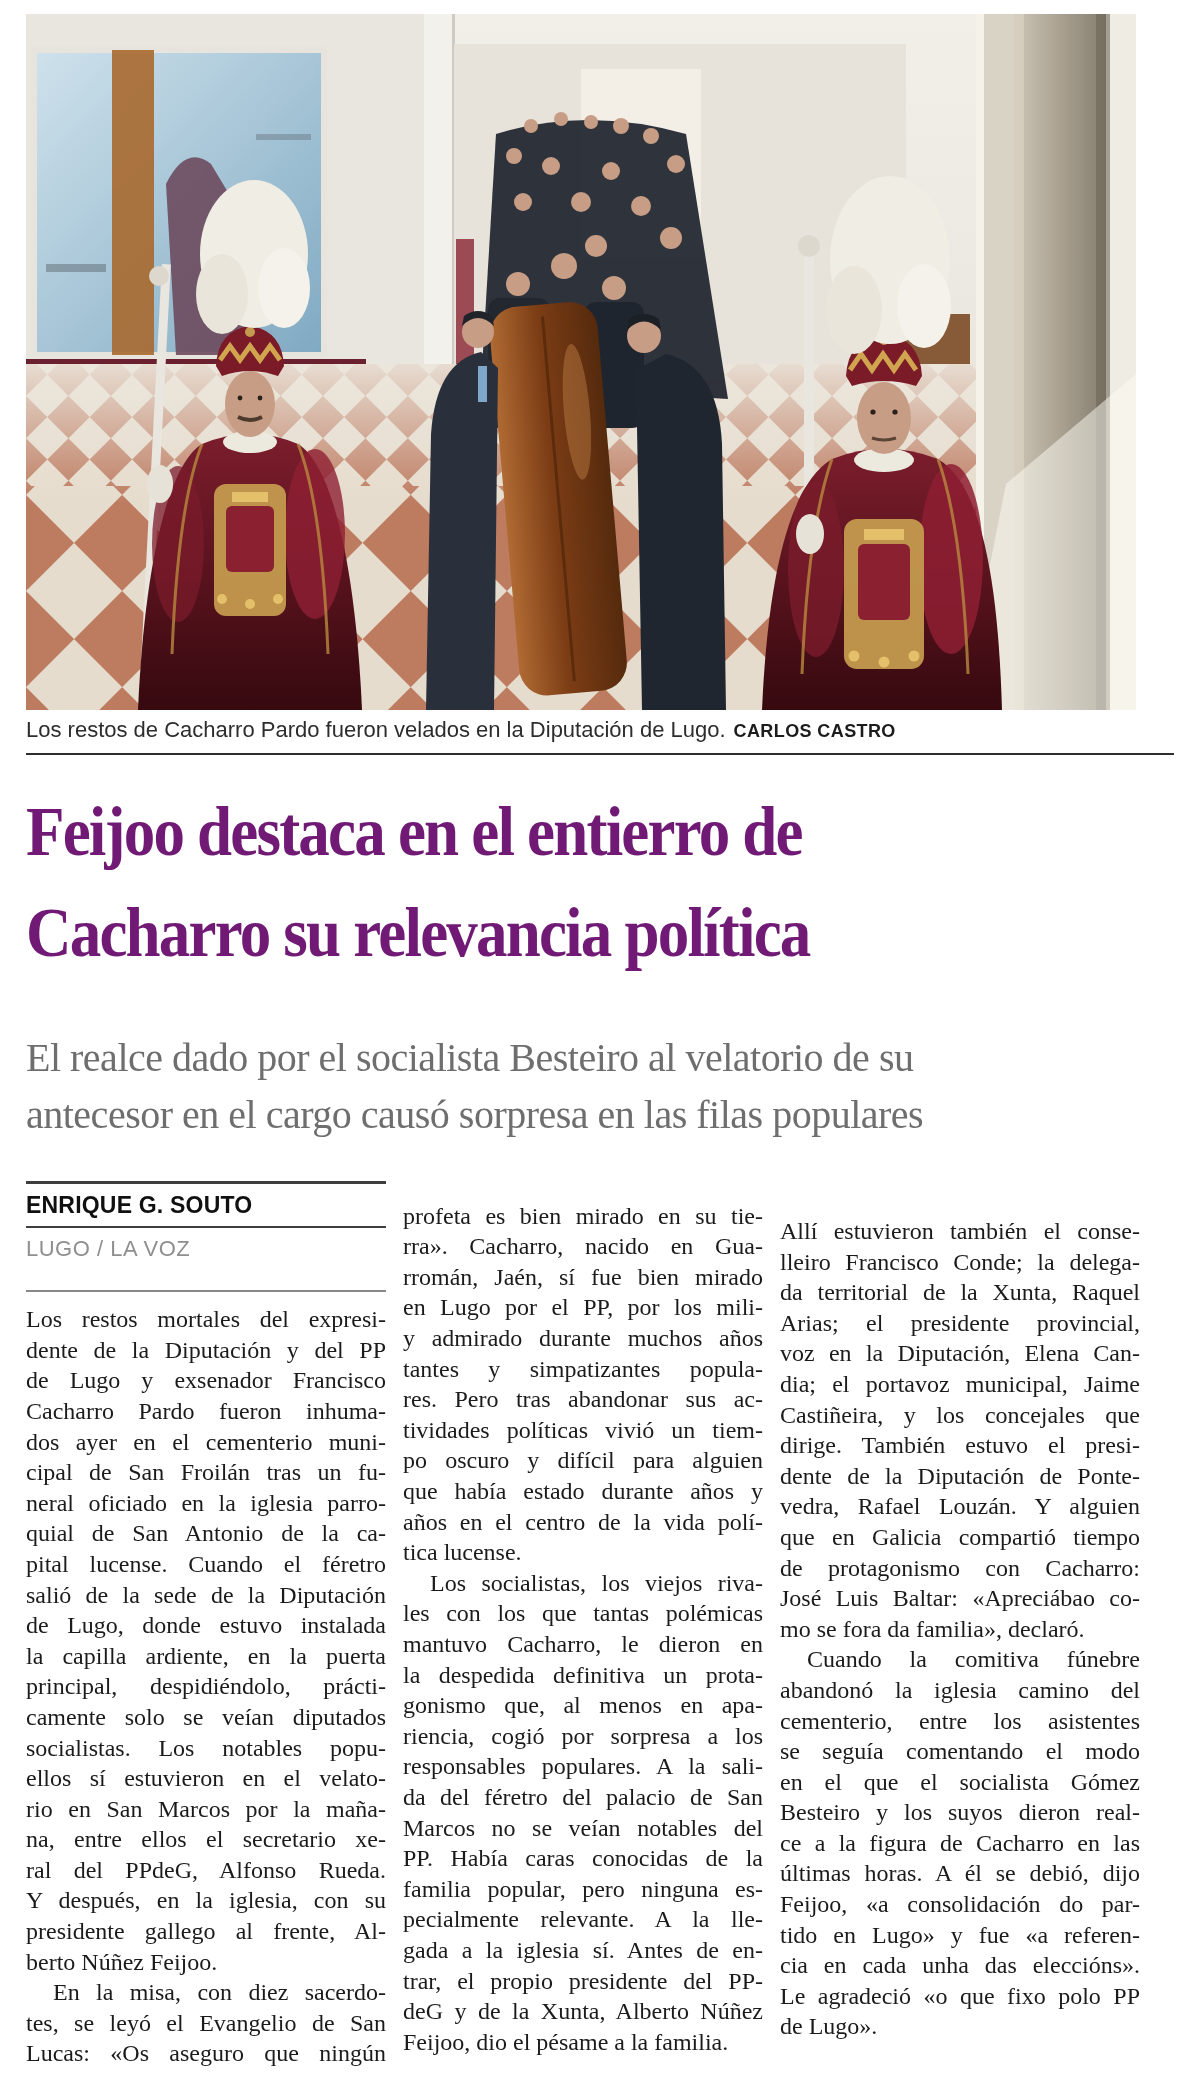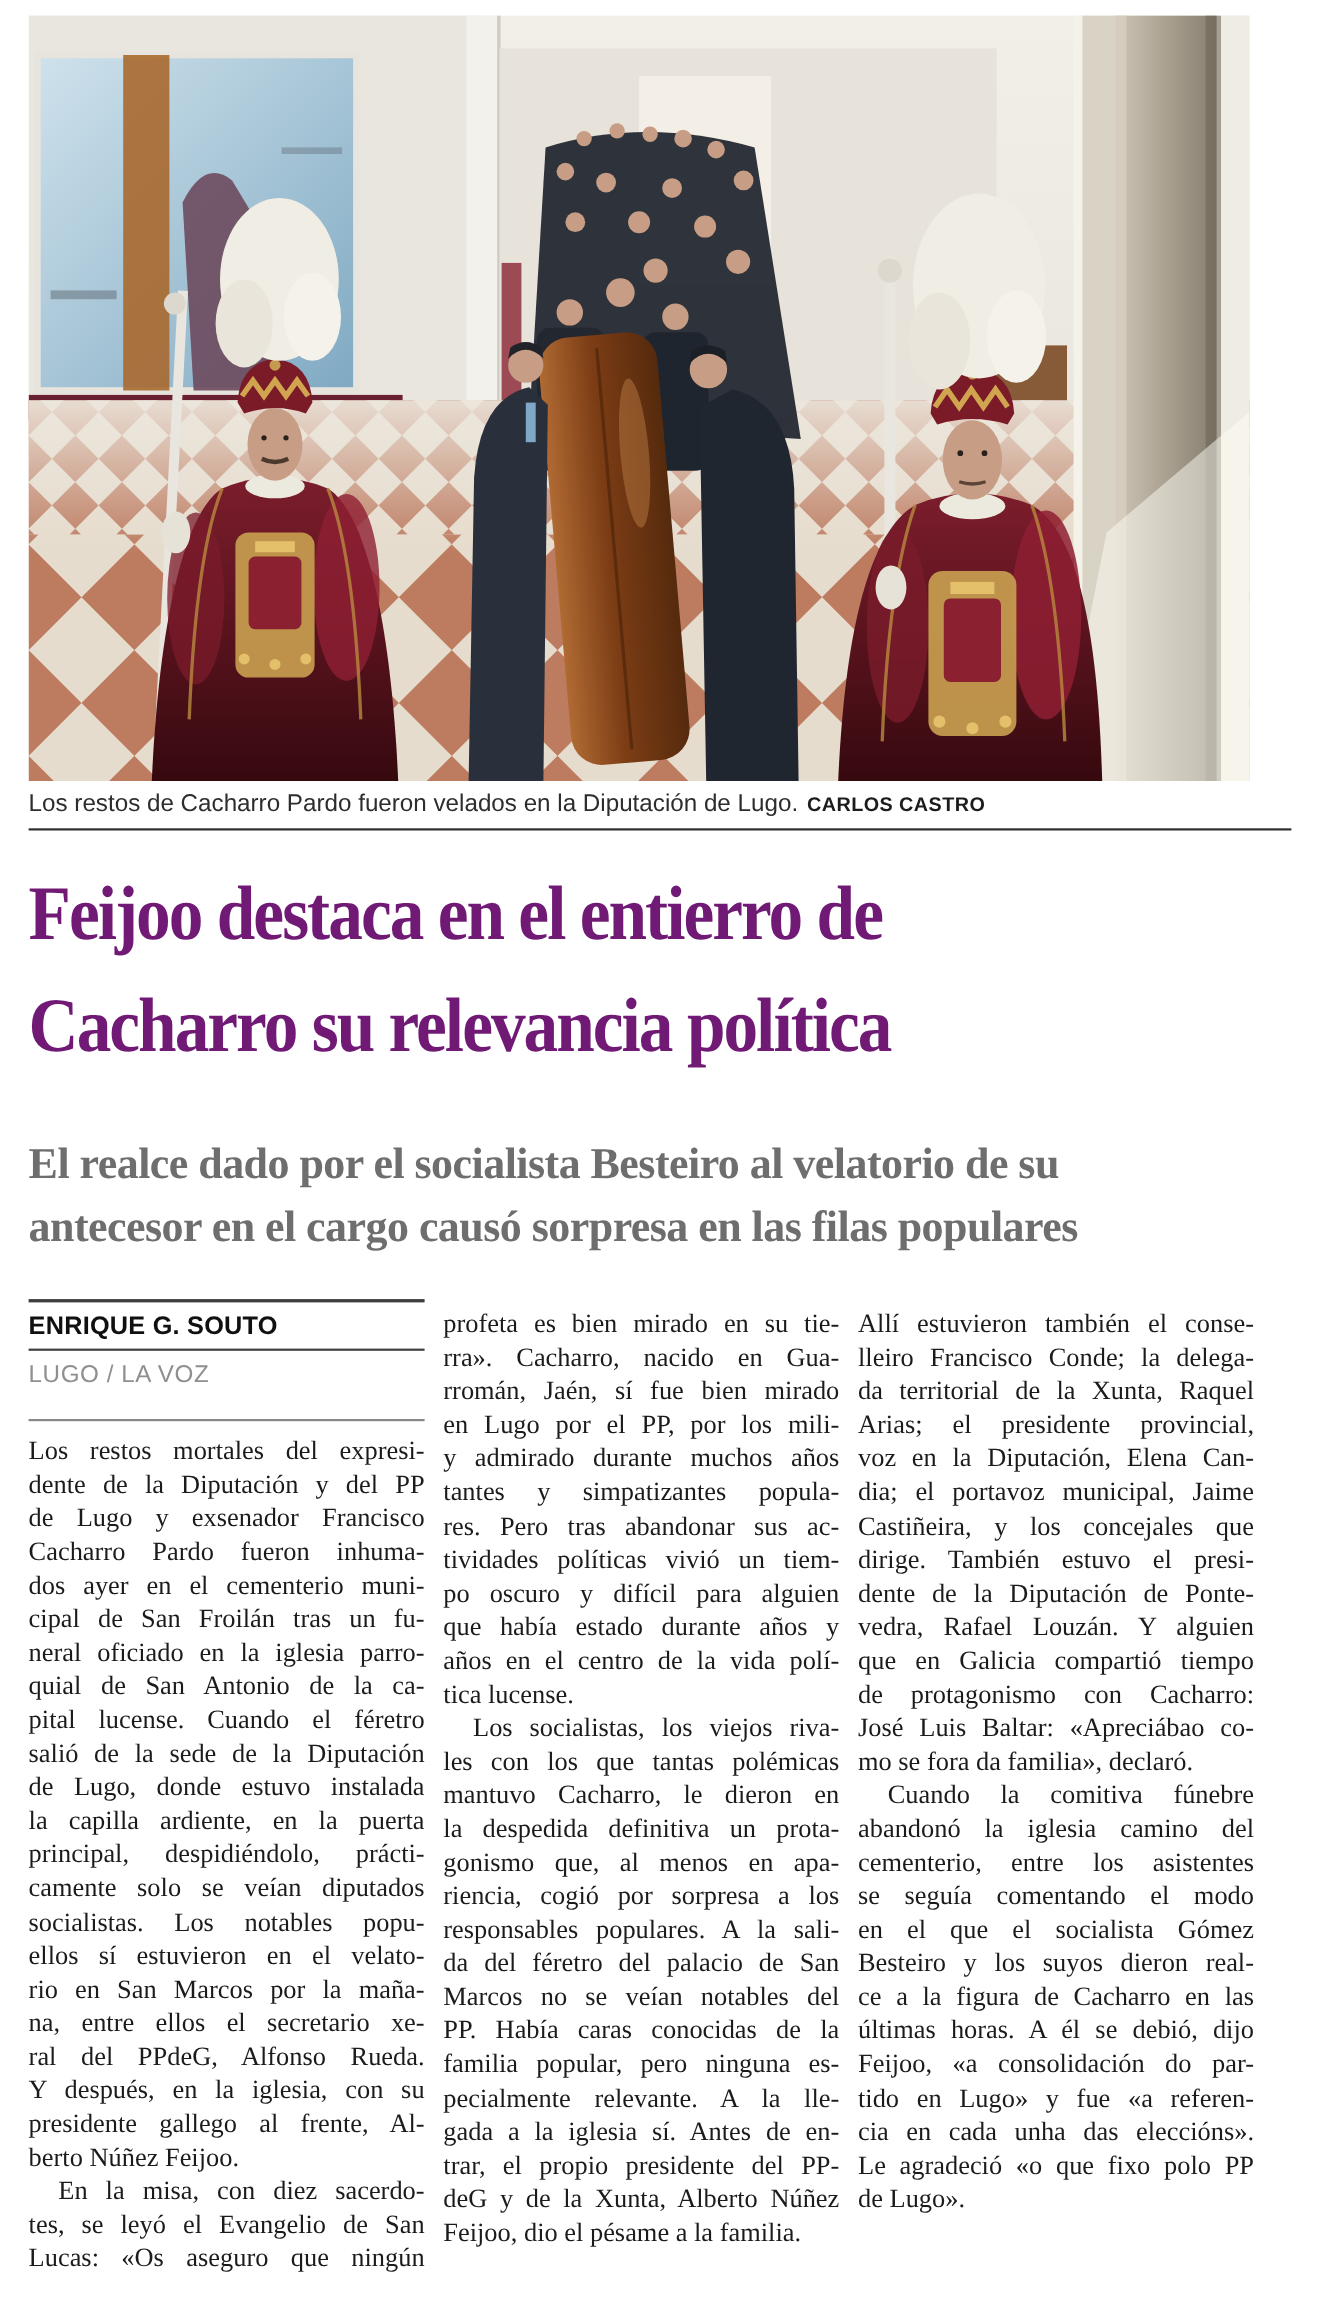--- a/index.html
+++ b/index.html
@@ -11,24 +11,24 @@
   .page{width:1176px;height:2089px;box-sizing:border-box;padding:14px 26px 0;background:#fff;overflow:hidden;
         font-family:"Liberation Sans",sans-serif;}
   figure{margin:0;padding:0;}
   .photo{display:block;}
   figcaption{margin-top:7px;font-size:22px;line-height:26px;color:#2d2d2d;}
   figcaption .credit{font-weight:700;font-size:18px;letter-spacing:.4px;color:#1c1c1c;margin-left:8px;}
   .top-rule{border:none;border-top:2px solid #2e2e2e;margin:9px 0 0;width:1148px;}
   h1{margin:26px 0 0;font-family:"Liberation Serif",serif;font-weight:700;color:#701a75;
      font-size:70px;line-height:101px;letter-spacing:-2px;}
   h1 .hl{display:block;white-space:nowrap;transform:scaleX(.9);transform-origin:0 50%;}
-  h2{margin:46px 0 0;font-family:"Liberation Serif",serif;font-weight:700;color:#6e6e6e;
+  h2{margin:46px 0 0;font-family:"Liberation Serif",serif;font-weight:400;color:#6e6e6e;
      font-size:40px;line-height:57px;letter-spacing:-.5px;}
   h2 .sl{display:block;white-space:nowrap;}
-  .article{display:flex;gap:17px;margin-top:38px;}
+  .article{display:flex;gap:17px;margin-top:38px;align-items:center;}
   .col{width:360px;font-family:"Liberation Serif",serif;font-size:24px;line-height:30.6px;color:#1b1b1b;}
   .col-cont{padding-top:8px;}
   .line{text-align:justify;text-align-last:justify;white-space:nowrap;height:30.6px;}
   .line.last{text-align-last:left;}
   .line.indent{text-indent:27px;}
   .byline{border-top:3px solid #3e3e3e;}
   .byline .author{font-family:"Liberation Sans",sans-serif;font-weight:700;font-size:23px;color:#101010;
                   padding:6px 0 5px;letter-spacing:.2px;border-bottom:2px solid #3e3e3e;}
   .byline .place{font-family:"Liberation Sans",sans-serif;font-size:22px;color:#8f8f8f;
                  padding:6px 0 10px;letter-spacing:.5px;}

